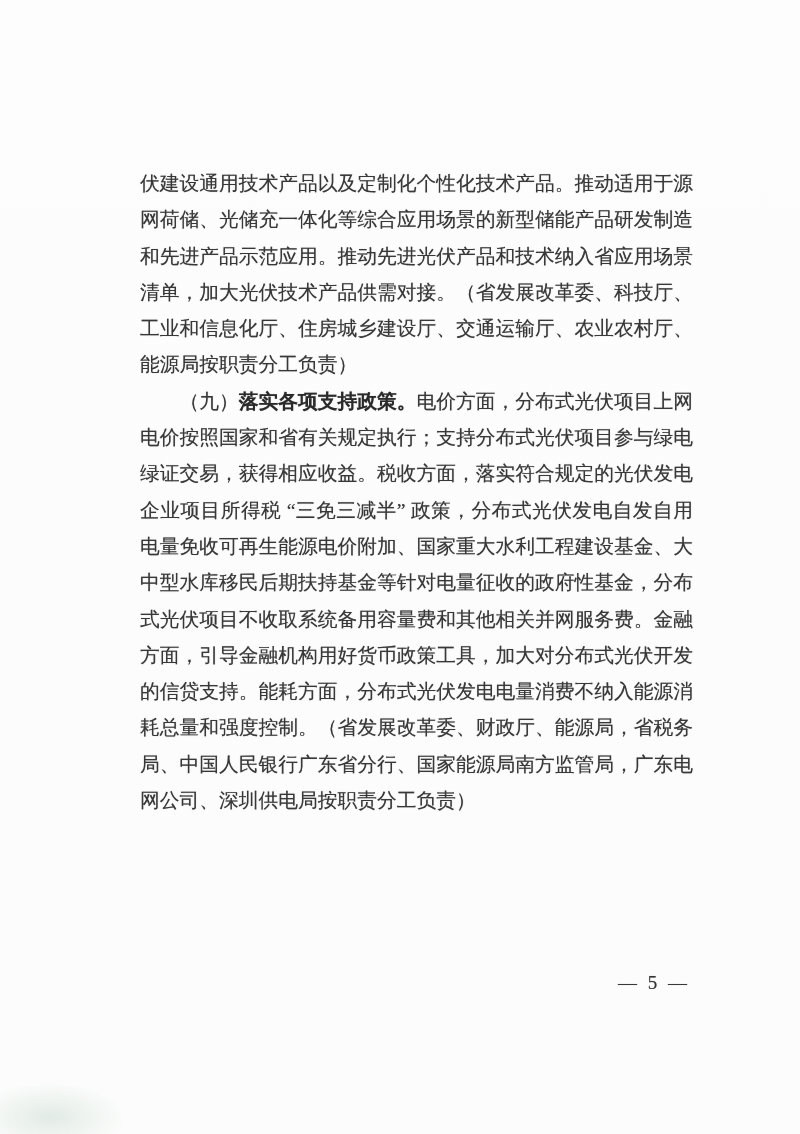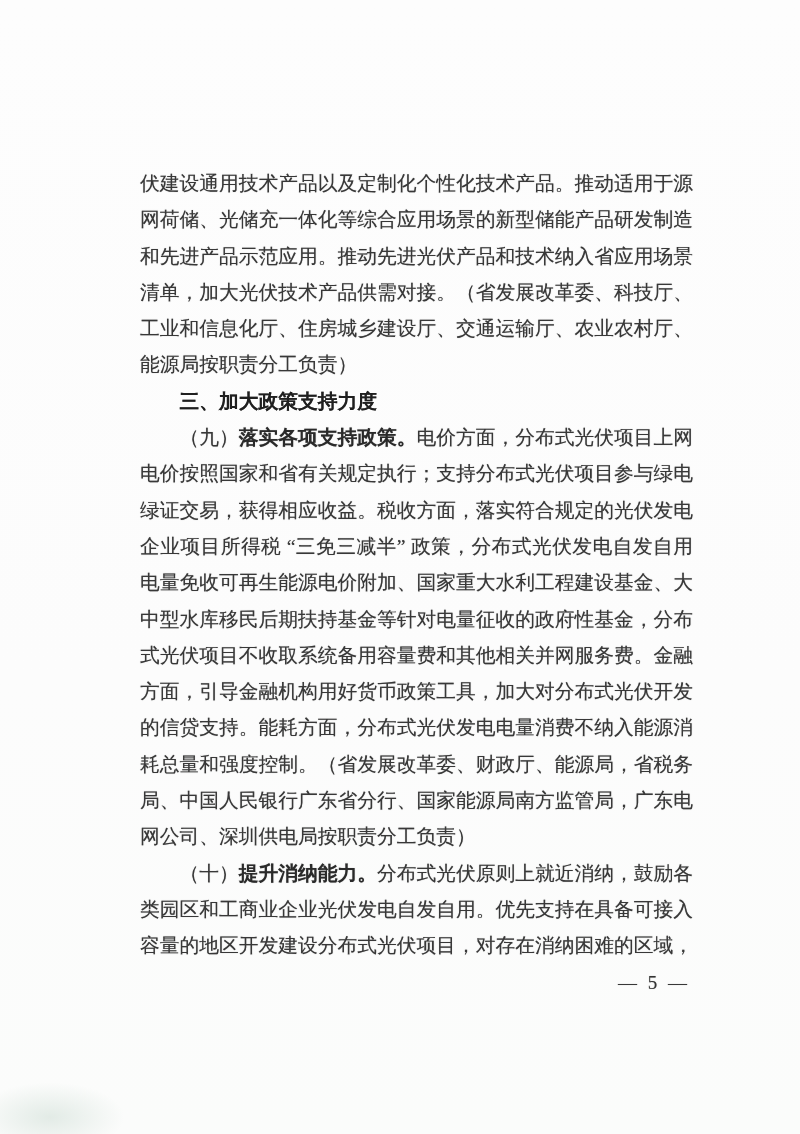--- a/index.html
+++ b/index.html
@@ -68,25 +68,23 @@
 </style>
 </head>
 <body>
 
 <div class="page">
 
   <div class="text-block">
 
     <p class="para no-indent"><span>伏建设通用技术产品以及定制化个性化技术产品。推动适用于源网荷储、光储充一体化等综合应用场景的新型储能产品研发制造和先进产品示范应用。推动先进光伏产品和技术纳入省应用场景清单，加大光伏技术产品供需对接。（省发展改革委、科技厅、工业和信息化厅、住房城乡建设厅、交通运输厅、农业农村厅、能源局按职责分工负责）</span></p>
 
-    <p class="para heading"><span>三、加大政策支持力度</span></p>
 
     <p class="para"><span>（九）</span><span class="lead">落实各项支持政策。</span><span>电价方面，分布式光伏项目上网电价按照国家和省有关规定执行；支持分布式光伏项目参与绿电绿证交易，获得相应收益。税收方面，落实符合规定的光伏发电企业项目所得税 “三免三减半” 政策，分布式光伏发电自发自用电量免收可再生能源电价附加、国家重大水利工程建设基金、大中型水库移民后期扶持基金等针对电量征收的政府性基金，分布式光伏项目不收取系统备用容量费和其他相关并网服务费。金融方面，引导金融机构用好货币政策工具，加大对分布式光伏开发的信贷支持。能耗方面，分布式光伏发电电量消费不纳入能源消耗总量和强度控制。（省发展改革委、财政厅、能源局，省税务局、中国人民银行广东省分行、国家能源局南方监管局，广东电网公司、深圳供电局按职责分工负责）</span></p>
 
-    <p class="para"><span>（十）</span><span class="lead">提升消纳能力。</span><span>分布式光伏原则上就近消纳，鼓励各类园区和工商业企业光伏发电自发自用。优先支持在具备可接入容量的地区开发建设分布式光伏项目，对存在消纳困难的区域，</span></p>
 
   </div>
 
   <div class="page-number">— 5 —</div>
 
   <div class="smudge"></div>
 
 </div>
 
 </body></html>

